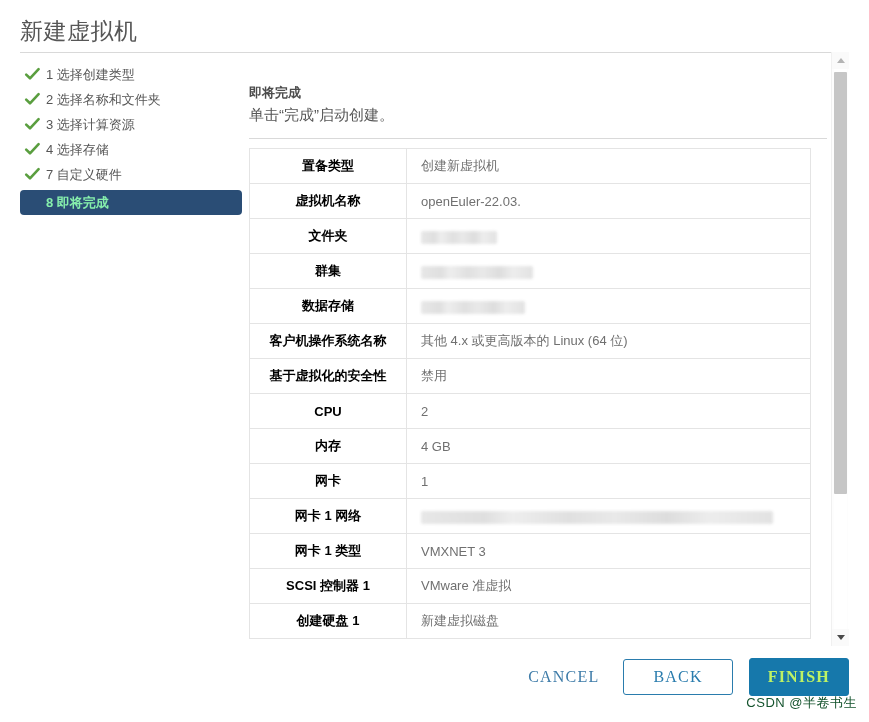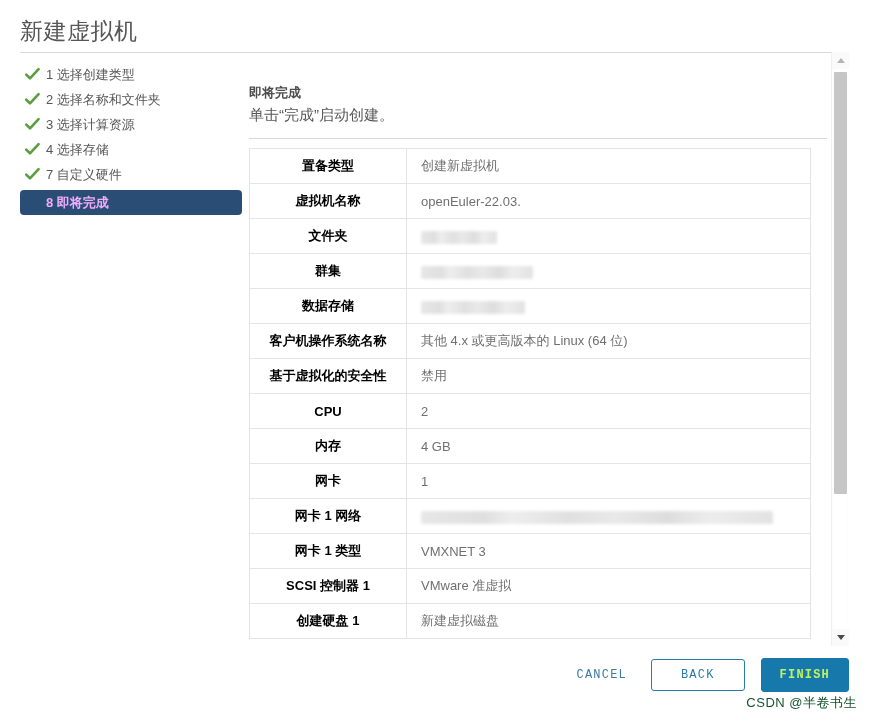--- a/index.html
+++ b/index.html
@@ -59,21 +59,21 @@
     line-height: 17px;
   }
   .step.current {
     margin-top: 3px;
     height: 25px;
     background: #2a4d75;
     border-radius: 4px;
     padding-left: 26px;
   }
   .step.current .step-label {
-    color: #f0abfc;
+    color: #86efac;
     font-weight: bold;
     font-size: 13px;
   }
 
   
   .content {
     position: absolute;
     left: 249px; top: 71px;
     width: 570px;
     margin-top: 12px;
@@ -196,22 +196,22 @@
     background: #ffffff;
   }
   .footer {
     position: absolute;
     right: 20px; top: 658px;
     display: flex;
     align-items: center;
     gap: 16px;
   }
   .btn {
-    font-family: Liberation Mono, monospace;
-    font-size: 12px;
+    font-family: Liberation Serif, serif;
+    font-size: 16px;
     letter-spacing: 1.2px;
     cursor: pointer;
   }
   .btn-link {
     background: transparent;
     border: none;
     color: #3d7ba8;
     padding: 6px 8px;
   }
   .btn-outline {

